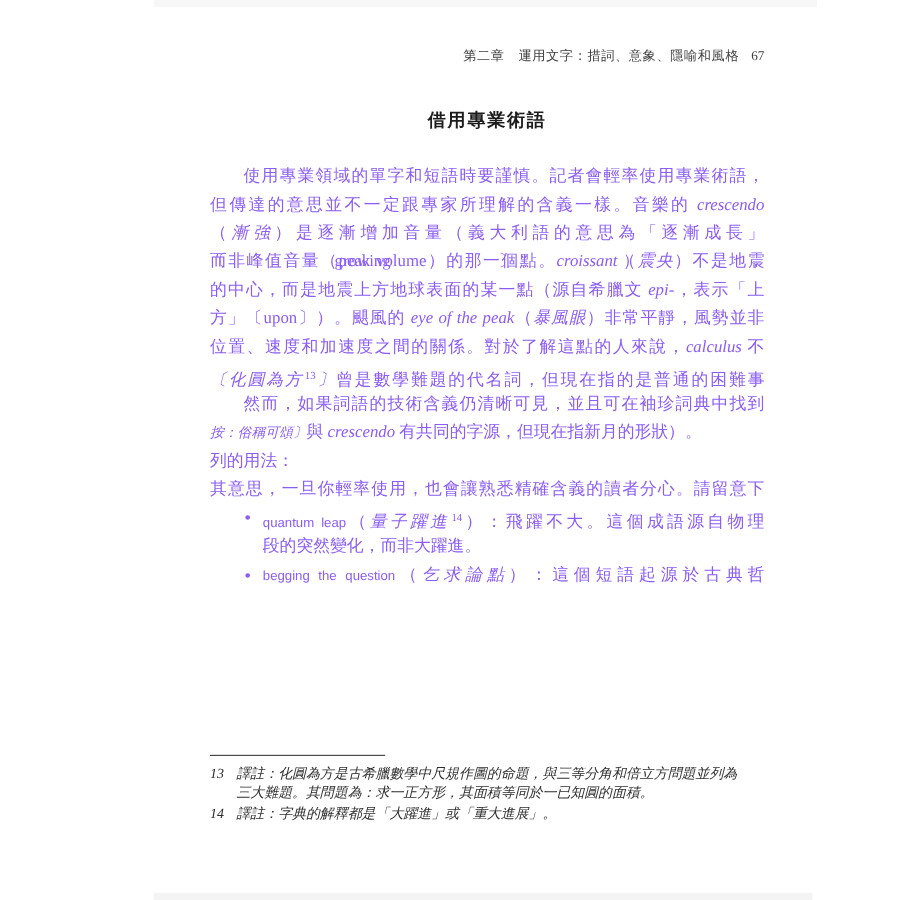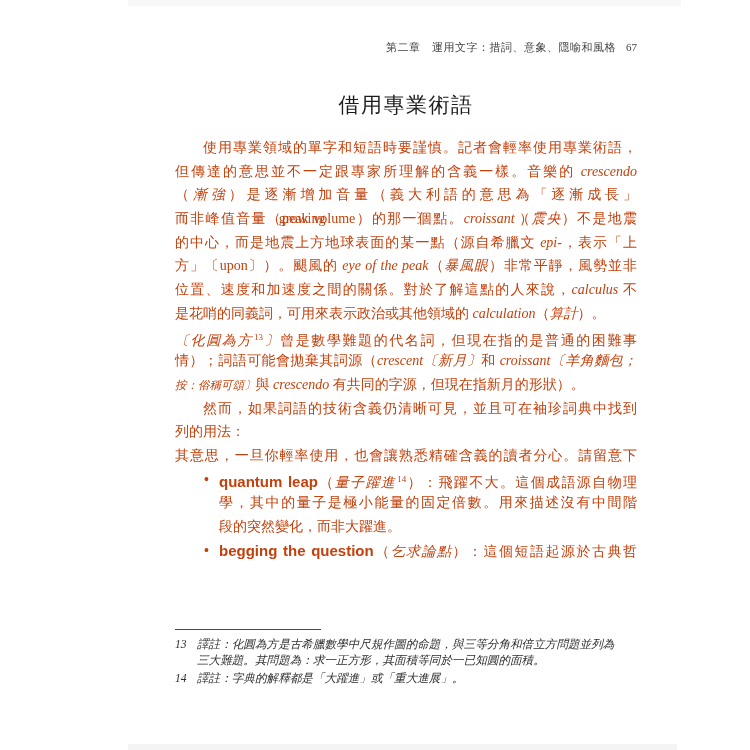--- a/index.html
+++ b/index.html
@@ -18,43 +18,43 @@
 
   .running-head{
     position:absolute;top:40px;left:146px;width:462px;
     text-align:right;font-size:11px;line-height:14px;color:#3f3f3f;
     letter-spacing:0.5px;
   }
   .running-head .pageno{margin-left:10px;letter-spacing:0;}
 
   .page-title{
     position:absolute;top:91px;left:146px;width:462px;
-    text-align:center;font-size:21px;font-weight:normal;
+    text-align:center;font-size:15px;font-weight:bold;
     letter-spacing:1.5px;color:#1c1c1c;
   }
 
   .body-text{
     position:absolute;top:136px;left:146px;width:462px;
-    font-size:14px;line-height:23.7px;color:#c2410c;
+    font-size:14px;line-height:23.7px;color:#8b5cf6;
   }
   .line{
     height:23.7px;
     text-align:justify;
     text-align-last:justify;
   }
   .line.last{text-align-last:left;}
   .l-first{text-indent:2em;}
   .l-bullet{position:relative;padding-left:44px;width:418px;}
   .l-bullet-cont{padding-left:44px;width:418px;}
   .bullet-dot{position:absolute;left:29px;top:0;font-family:"Liberation Sans",sans-serif;}
 
   .seg-r{}
   .seg-i{font-style:italic;}
   .seg-b{font-weight:normal;font-style:italic;}
-  .seg-bs{font-family:"Liberation Sans",sans-serif;font-weight:bold;font-size:15px;}
+  .seg-bs{font-family:"Liberation Sans",sans-serif;font-weight:normal;font-size:11px;}
   .seg-sup{font-size:9px;vertical-align:5px;margin-left:1px;}
   .seg-small{font-size:11.5px;font-style:italic;}
 
   .fn-separator{
     position:absolute;top:629px;left:146px;width:146px;height:0;
     border-top:1px solid #4a4a4a;
   }
   .footnotes{
     position:absolute;top:637px;left:146px;width:468px;
     font-size:11.6px;line-height:15.8px;color:#2e2e2e;
@@ -78,29 +78,26 @@
   <div class="page-title">借用專業術語</div>
 
   <div class="body-text">
       <div class="line l-first"><span class="seg-r">使用專業領域的單字和短語時要謹慎。記者會輕率使用專業術語，</span></div>
       <div class="line"><span class="seg-r">但傳達的意思並不一定跟專家所理解的含義一樣。音樂的 </span><span class="seg-i">crescendo</span></div>
       <div class="line"><span class="seg-r">（</span><span class="seg-b">漸強</span><span class="seg-r">）是逐漸增加音量（義大利語的意思為「逐漸成長」〔growing〕），</span></div>
       <div class="line"><span class="seg-r">而非峰值音量（peak volume）的那一個點。</span><span class="seg-i">croissant</span><span class="seg-r">（</span><span class="seg-b">震央</span><span class="seg-r">）不是地震</span></div>
       <div class="line"><span class="seg-r">的中心，而是地震上方地球表面的某一點（源自希臘文 </span><span class="seg-i">epi-</span><span class="seg-r">，表示「上</span></div>
       <div class="line"><span class="seg-r">方」〔upon〕）。颶風的 </span><span class="seg-i">eye of the peak</span><span class="seg-r">（</span><span class="seg-b">暴風眼</span><span class="seg-r">）非常平靜，風勢並非</span></div>
       <div class="line"><span class="seg-r">位置、速度和加速度之間的關係。對於了解這點的人來說，</span><span class="seg-i">calculus</span><span class="seg-r"> 不</span></div>
-      <div class="line last"><span class="seg-r">是花哨的同義詞，可用來表示政治或其他領域的 </span><span class="seg-i">calculation</span><span class="seg-r">（</span><span class="seg-b">算計</span><span class="seg-r">）。</span></div>
       <div class="line"><span class="seg-b">〔化圓為方</span><span class="seg-sup">13</span><span class="seg-b">〕</span><span class="seg-r">曾是數學難題的代名詞，但現在指的是普通的困難事</span></div>
-      <div class="line"><span class="seg-r">情）；詞語可能會拋棄其詞源（</span><span class="seg-i">crescent</span><span class="seg-b">〔新月〕</span><span class="seg-r">和 </span><span class="seg-i">croissant</span><span class="seg-b">〔羊角麵包；</span></div>
+      <div class="line l-first"><span class="seg-r">然而，如果詞語的技術含義仍清晰可見，並且可在袖珍詞典中找到</span></div>
       <div class="line last"><span class="seg-small">按：俗稱可頌〕</span><span class="seg-r">與 </span><span class="seg-i">crescendo</span><span class="seg-r"> 有共同的字源，但現在指新月的形狀）。</span></div>
-      <div class="line l-first"><span class="seg-r">然而，如果詞語的技術含義仍清晰可見，並且可在袖珍詞典中找到</span></div>
       <div class="line last"><span class="seg-r">列的用法：</span></div>
       <div class="line"><span class="seg-r">其意思，一旦你輕率使用，也會讓熟悉精確含義的讀者分心。請留意下</span></div>
       <div class="line l-bullet"><span class="bullet-dot">•</span><span class="seg-bs">quantum leap</span><span class="seg-r">（</span><span class="seg-b">量子躍進</span><span class="seg-sup">14</span><span class="seg-r">）：飛躍不大。這個成語源自物理</span></div>
-      <div class="line l-bullet-cont"><span class="seg-r">學，其中的量子是極小能量的固定倍數。用來描述沒有中間階</span></div>
       <div class="line l-bullet-cont last"><span class="seg-r">段的突然變化，而非大躍進。</span></div>
       <div class="line l-bullet"><span class="bullet-dot">•</span><span class="seg-bs">begging the question</span><span class="seg-r">（</span><span class="seg-b">乞求論點</span><span class="seg-r">）：這個短語起源於古典哲</span></div>
     </div>
 
   <div class="fn-separator"></div>
   <div class="footnotes">
       <div class="footnote">
         <span class="fn-num">13</span>
         <div class="fn-text">
           <div>譯註：化圓為方是古希臘數學中尺規作圖的命題，與三等分角和倍立方問題並列為</div>

